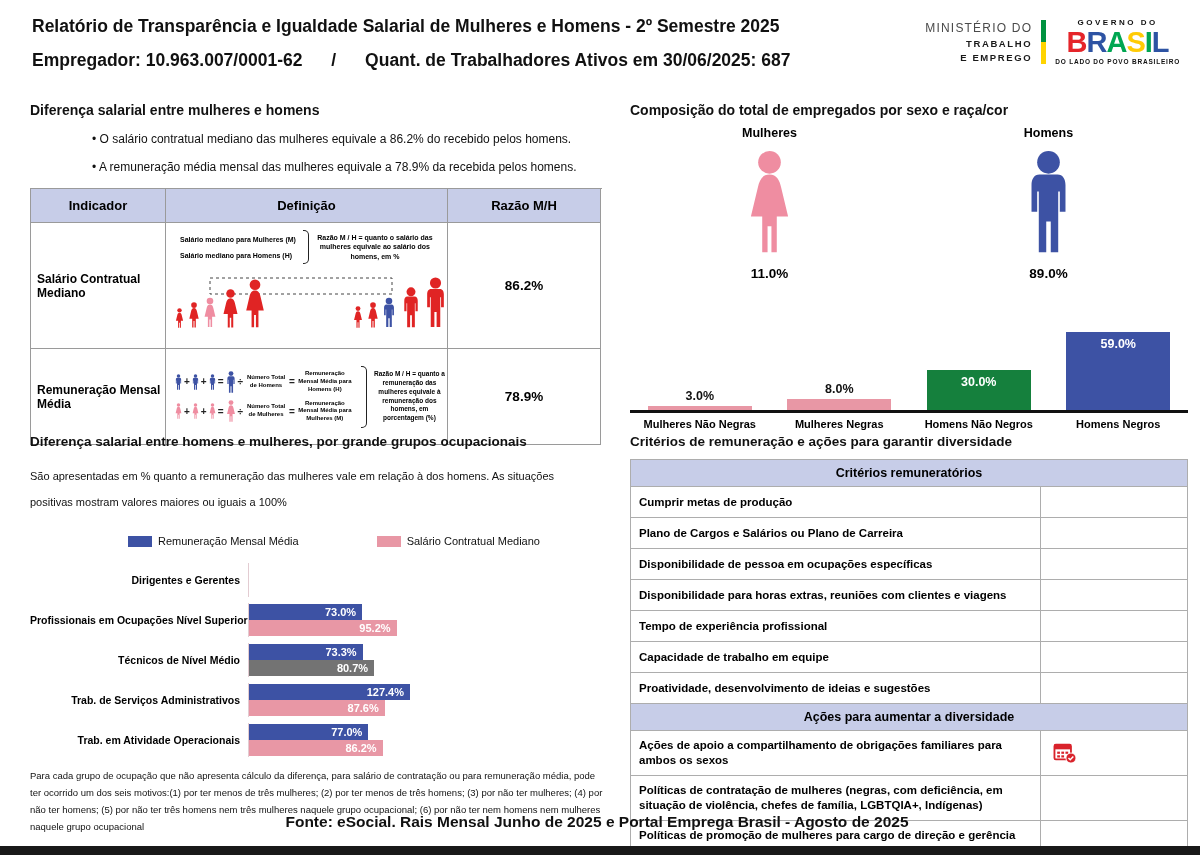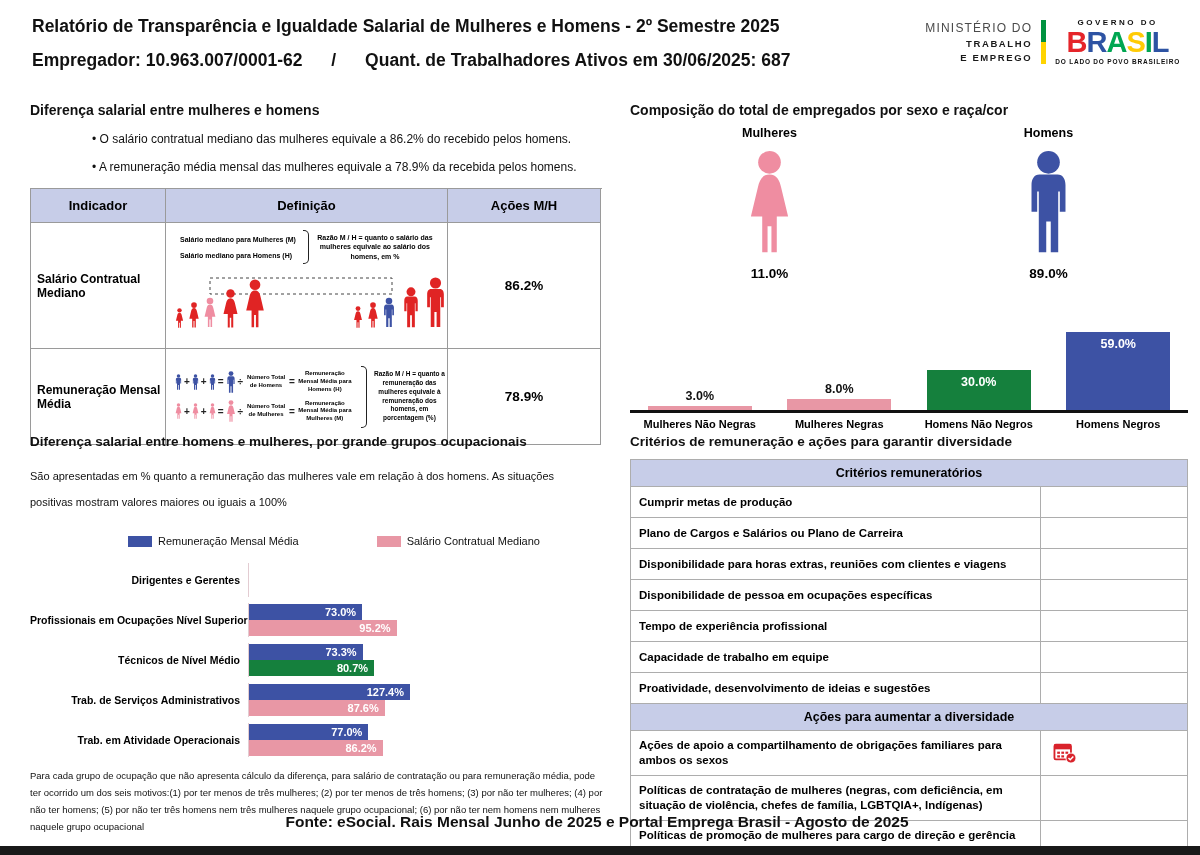--- a/index.html
+++ b/index.html
@@ -122,21 +122,21 @@
 
   <div id="sec-salary">
     <div class="sec-title">Diferença salarial entre mulheres e homens</div>
     <ul class="bullets">
       <li>O salário contratual mediano das mulheres equivale a 86.2% do recebido pelos homens.</li>
       <li>A remuneração média mensal das mulheres equivale a 78.9% da recebida pelos homens.</li>
     </ul>
     <div class="gap-table">
       <div class="gt-cell gt-head">Indicador</div>
       <div class="gt-cell gt-head">Definição</div>
-      <div class="gt-cell gt-head">Ações M/H</div>
+      <div class="gt-cell gt-head">Razão M/H</div>
 
       <div class="gt-cell gt-ind gt-def1">Salário Contratual Mediano</div>
       <div class="gt-cell gt-def1">
         <div class="def-top">
           <div class="def-lines">
             <div>Salário mediano para Mulheres (M)</div>
             <div>Salário mediano para Homens (H)</div>
           </div>
           <div class="bracket"></div>
           <div class="def-razao">Razão M / H = quanto o salário das mulheres equivale ao salário dos homens, em %</div>
@@ -331,21 +331,21 @@
               <span>95.2%</span>
             </div>
           </div>
         </div>
         <div class="occ-row">
           <div class="occ-label">Técnicos de Nível Médio</div>
                      <div class="occ-bars">
             <div class="occ-bar" style="width:113.615px;background:#3d52a4">
               <span>73.3%</span>
             </div>
-            <div class="occ-bar" style="width:125.08500000000001px;background:#15803d">
+            <div class="occ-bar" style="width:125.08500000000001px;background:#737373">
               <span>80.7%</span>
             </div>
           </div>
         </div>
         <div class="occ-row">
           <div class="occ-label">Trab. de Serviços Administrativos</div>
                      <div class="occ-bars">
             <div class="occ-bar" style="width:161px;background:#3d52a4">
               <span>127.4%</span>
             </div>
@@ -375,25 +375,25 @@
         <div class="crit-head">Critérios remuneratórios</div>
         <div class="crit-row">
           <div class="crit-label">Cumprir metas de produção</div>
         <div class="crit-value"></div>
         </div>
         <div class="crit-row">
           <div class="crit-label">Plano de Cargos e Salários ou Plano de Carreira</div>
         <div class="crit-value"></div>
         </div>
         <div class="crit-row">
+          <div class="crit-label">Disponibilidade de pessoa em ocupações específicas</div>
+        <div class="crit-value"></div>
+        </div>
+        <div class="crit-row">
           <div class="crit-label">Disponibilidade para horas extras, reuniões com clientes e viagens</div>
-        <div class="crit-value"></div>
-        </div>
-        <div class="crit-row">
-          <div class="crit-label">Disponibilidade de pessoa em ocupações específicas</div>
         <div class="crit-value"></div>
         </div>
         <div class="crit-row">
           <div class="crit-label">Tempo de experiência profissional</div>
         <div class="crit-value"></div>
         </div>
         <div class="crit-row">
           <div class="crit-label">Capacidade de trabalho em equipe</div>
         <div class="crit-value"></div>
         </div>

